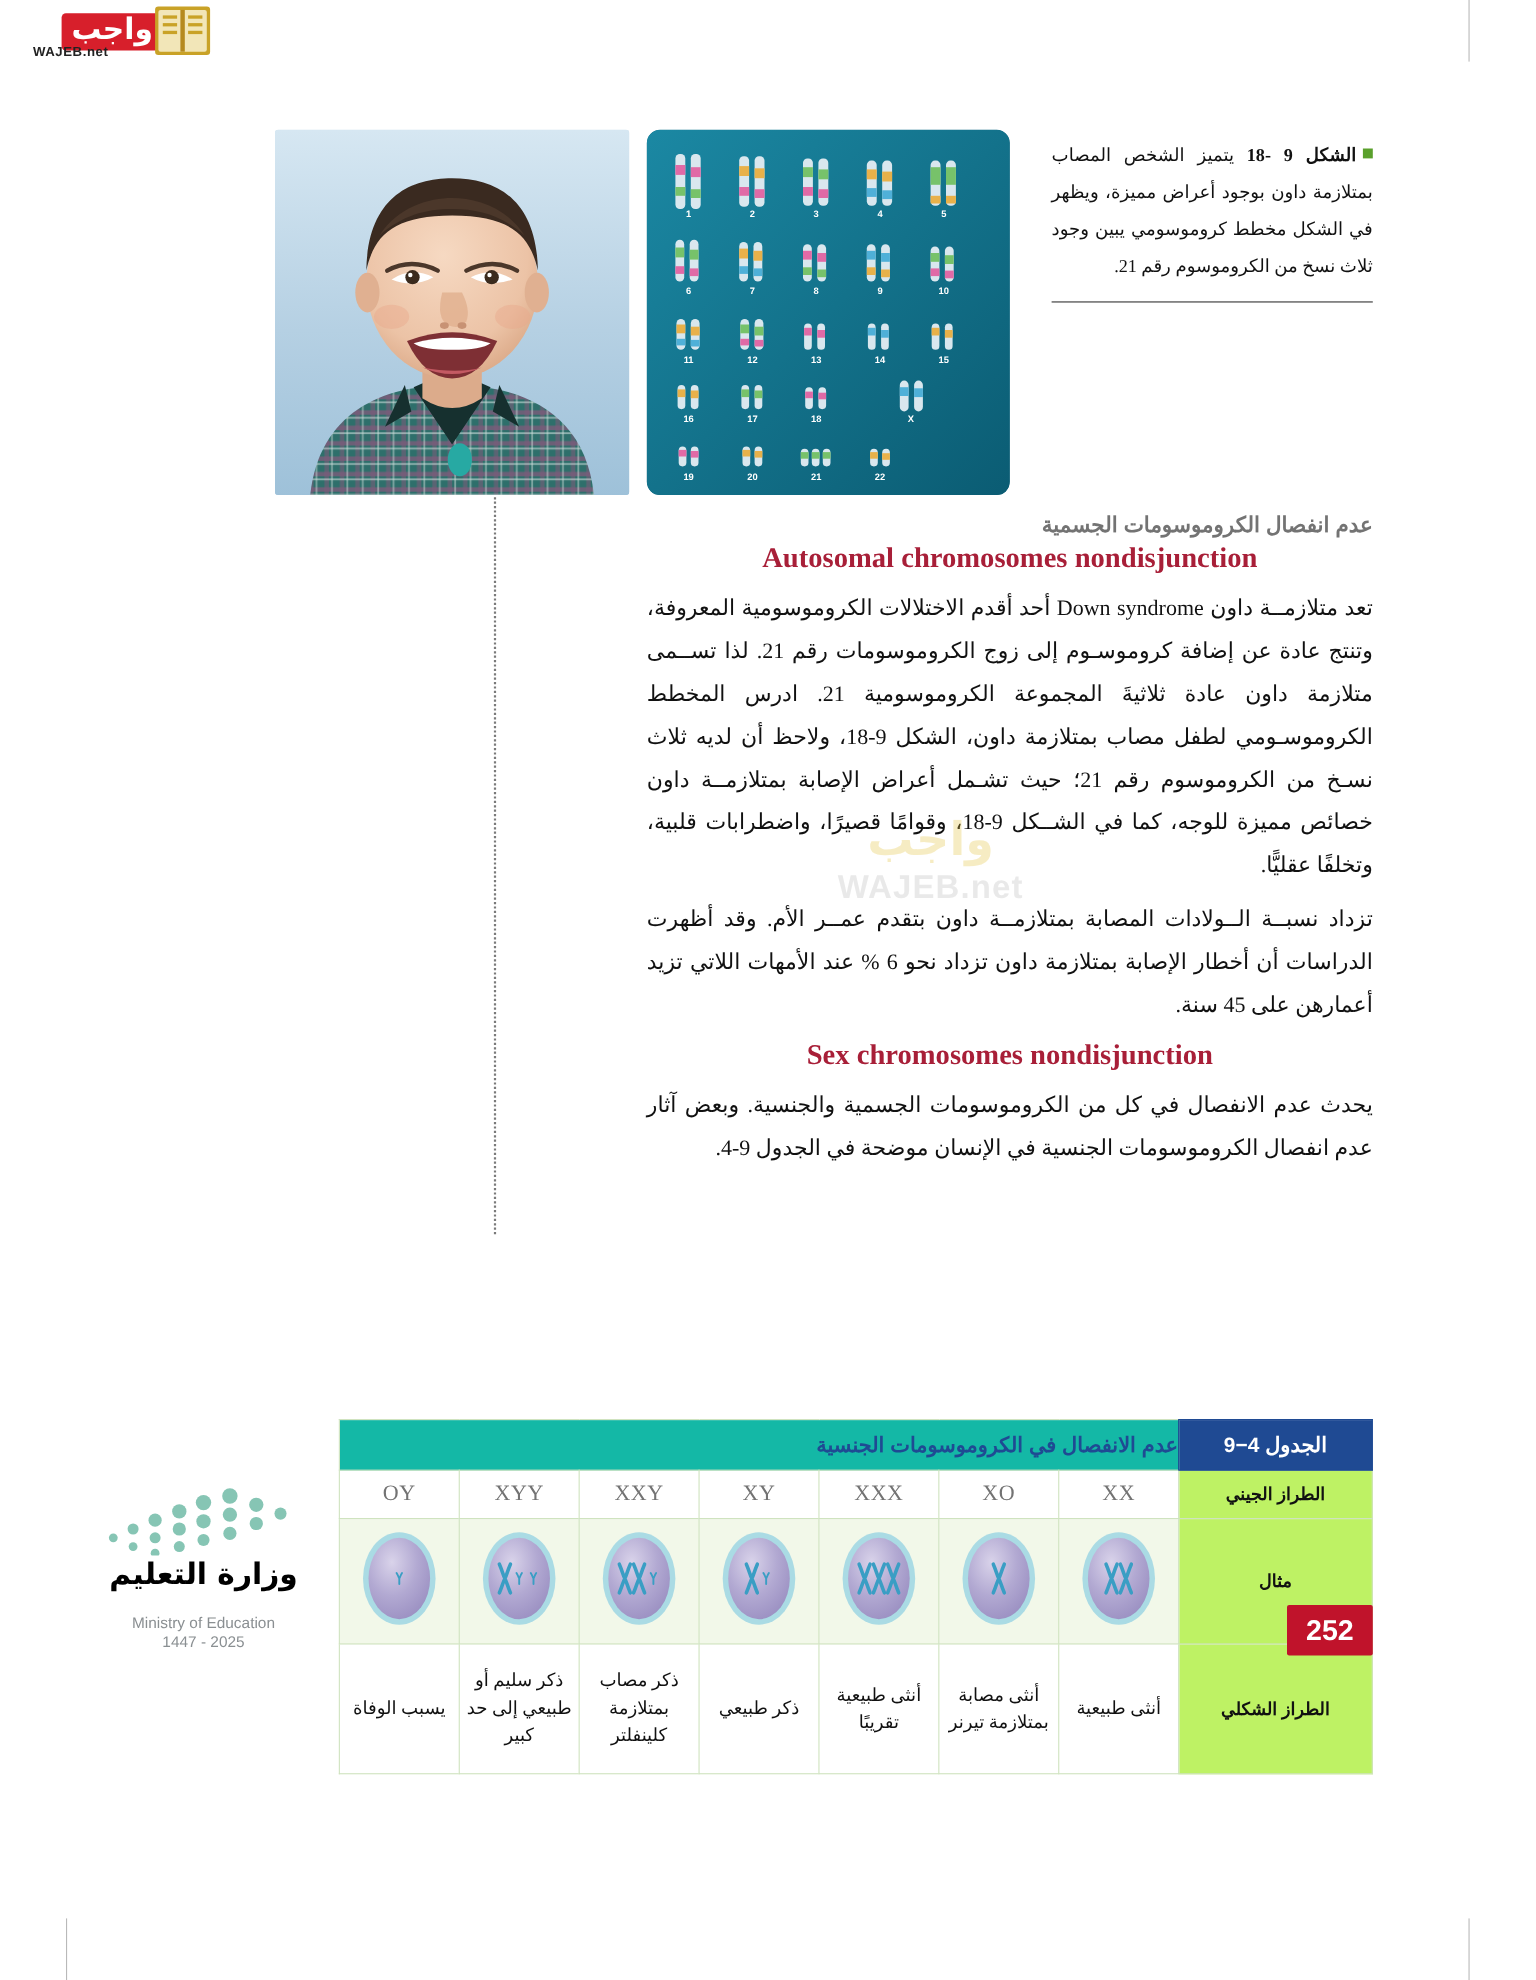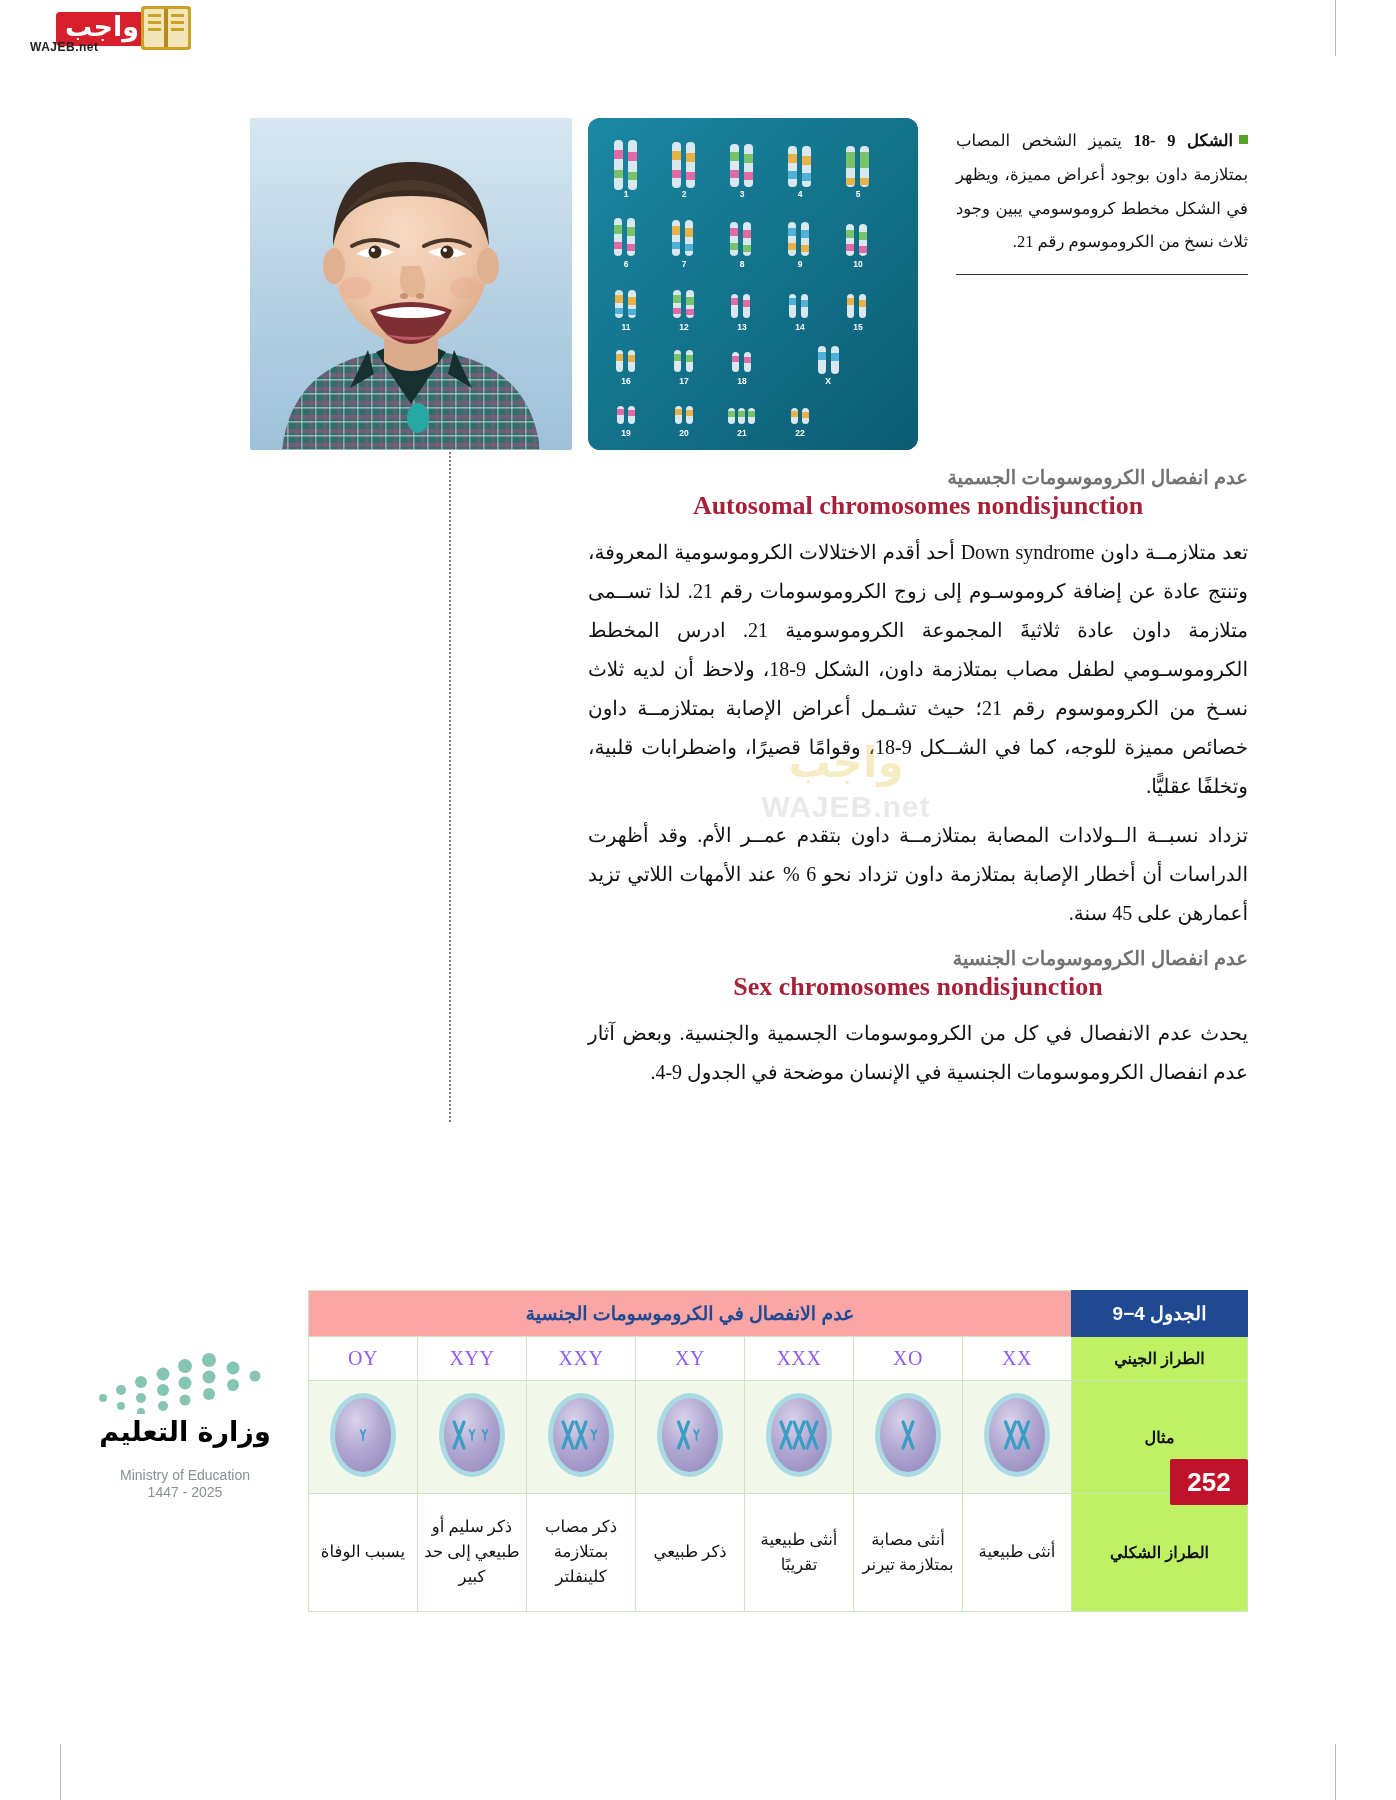--- a/index.html
+++ b/index.html
@@ -112,31 +112,31 @@
     width:940px; border-collapse:collapse; direction:rtl;
     font-family:"Liberation Serif", serif;
   }
   table.t td { border:1px solid #cfe3bf; vertical-align:middle; }
   .th-blue {
     background:#1f4a93; color:#fff; font-family:"Liberation Sans", sans-serif;
     font-weight:bold; font-size:19px; text-align:center; height:46px;
     border:1px solid #1f4a93 !important; width:228px;
   }
   .th-title {
-    background:#fca5a5; color:#1f4a93; font-family:"Liberation Sans", sans-serif;
-    font-weight:bold; font-size:19px; text-align:center; height:46px;
+    background:#14b8a6; color:#1f4a93; font-family:"Liberation Sans", sans-serif;
+    font-weight:bold; font-size:19px; text-align:right; height:46px;
   }
   .rowlabel {
     background:#bef264; font-family:"Liberation Sans", sans-serif;
     font-weight:bold; font-size:16px; text-align:center; color:#111;
     width:228px;
   }
   .geno {
     text-align:center; font-size:20px; font-family:"Liberation Serif", serif;
-    height:44px; background:#fff; color:#8b5cf6; letter-spacing:.5px;
+    height:44px; background:#fff; color:#737373; letter-spacing:.5px;
     direction:ltr;
   }
   .cellimg { background:#f2f8e9; height:110px; text-align:center; padding:0; }
   .pheno {
     background:#fff; text-align:center; font-size:16.5px; line-height:1.5;
     color:#111; padding:8px 6px; height:118px; vertical-align:top;
   }
 
   
   .moe { position:absolute; left:70px; bottom:300px; width:230px; text-align:center; }
@@ -475,21 +475,20 @@
   <div class="dotted-div"></div>
 
   <div class="body-col">
 
     <h3 class="h-ar">عدم انفصال الكروموسومات الجسمية</h3>
     <h3 class="h-en">Autosomal chromosomes nondisjunction</h3>
 
     <p class="para">تعد متلازمــة داون Down syndrome أحد أقدم الاختلالات الكروموسومية المعروفة، وتنتج عادة عن إضافة كروموسـوم إلى زوج الكروموسومات رقم 21. لذا تســمى متلازمة داون عادة ثلاثيةَ المجموعة الكروموسومية 21. ادرس المخطط الكروموسـومي لطفل مصاب بمتلازمة داون، الشكل 9-18، ولاحظ أن لديه ثلاث نسـخ من الكروموسوم رقم 21؛ حيث تشـمل أعراض الإصابة بمتلازمــة داون خصائص مميزة للوجه، كما في الشــكل 9-18، وقوامًا قصيرًا، واضطرابات قلبية، وتخلفًا عقليًّا.</p>
     <p class="para">تزداد نسبــة الــولادات المصابة بمتلازمــة داون بتقدم عمــر الأم. وقد أظهرت الدراسات أن أخطار الإصابة بمتلازمة داون تزداد نحو 6 % عند الأمهات اللاتي تزيد أعمارهن على 45 سنة.</p>
 
-    <h3 class="h-ar">عدم انفصال الكروموسومات الجنسية</h3>
     <h3 class="h-en">Sex chromosomes nondisjunction</h3>
 
     <p class="para">يحدث عدم الانفصال في كل من الكروموسومات الجسمية والجنسية. وبعض آثار عدم انفصال الكروموسومات الجنسية في الإنسان موضحة في الجدول 9-4.</p>
   </div>
 
   <div class="watermark">
     <div class="wm-ar">واجب</div>
     <div class="wm-net">WAJEB.net</div>
   </div>
 

